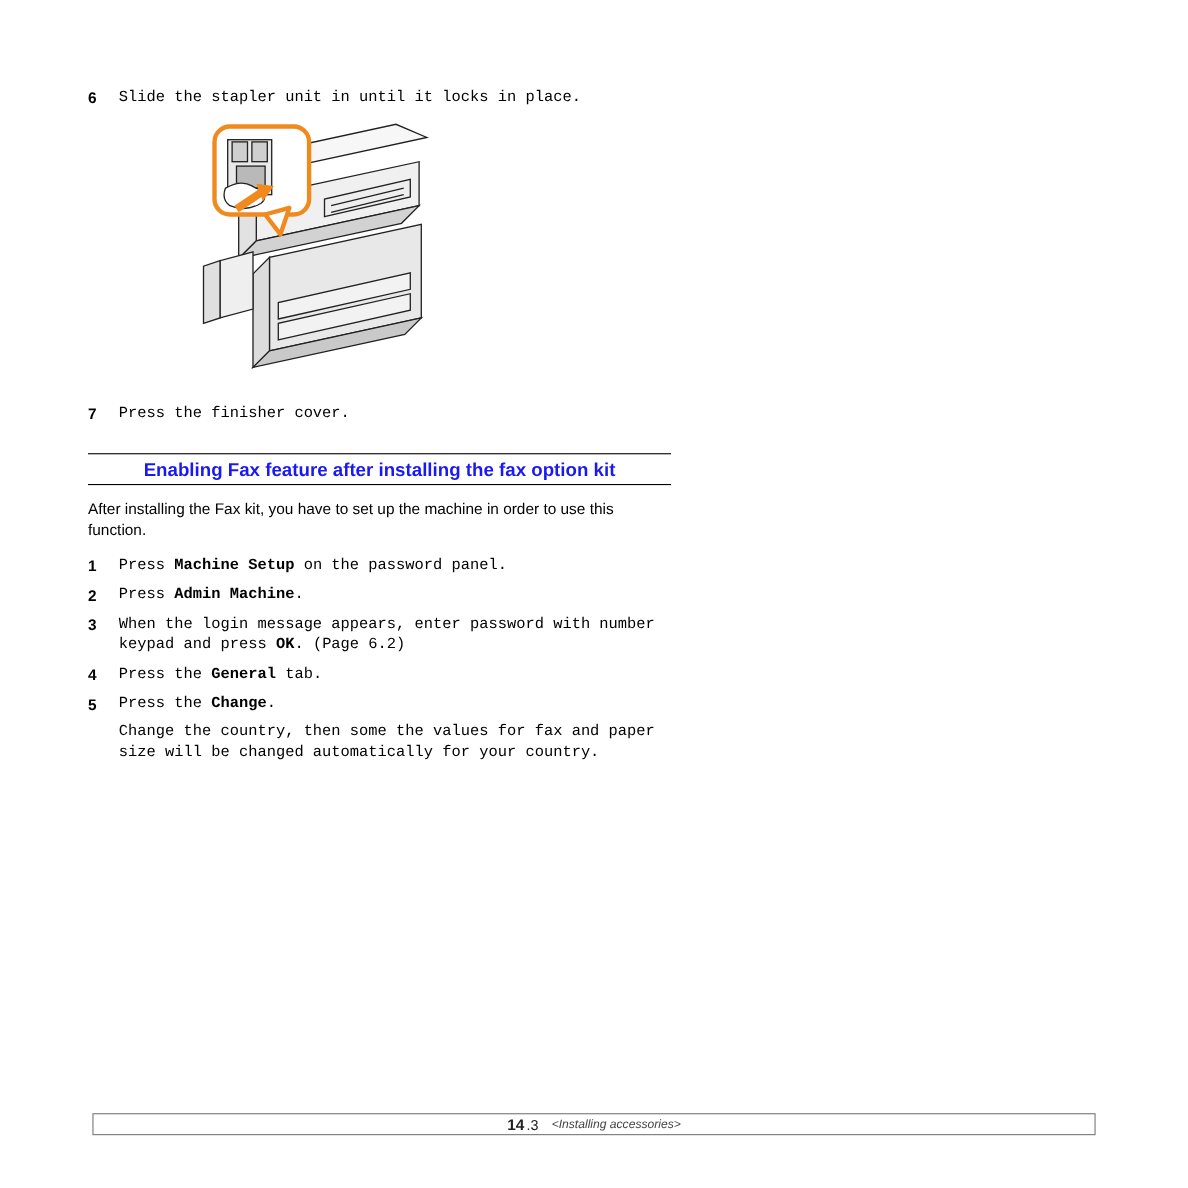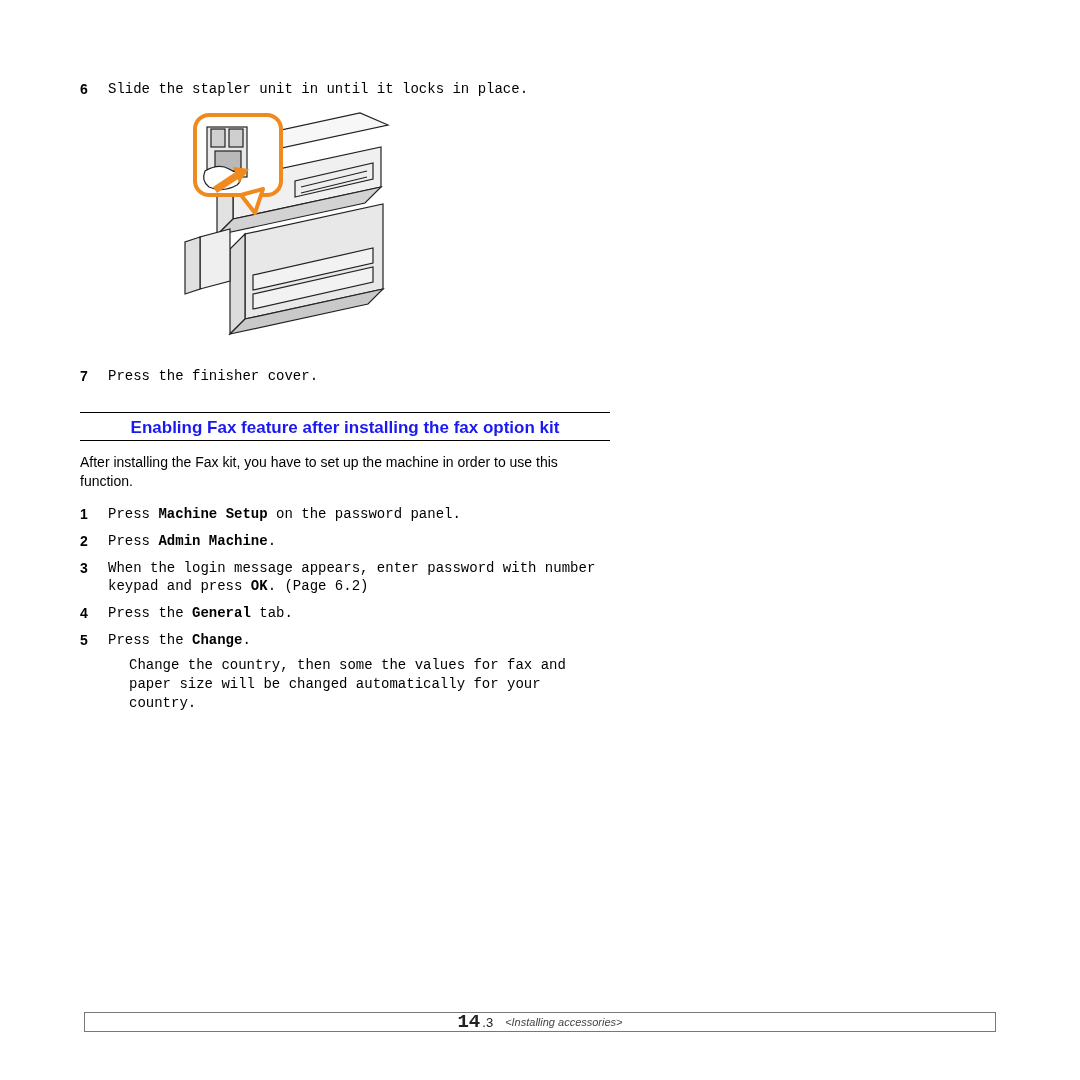--- a/index.html
+++ b/index.html
@@ -62,40 +62,38 @@
     line-height: 1.25;
     display: inline-block;
   }
   .para {
     font-size: 14px;
     line-height: 1.35;
     margin: 10px 0 14px 0;
   }
   .substep-note {
     margin-top: 6px;
-    margin-left: 21px;
   }
   .footer-bar {
     position: absolute;
     left: 84px;
     right: 84px;
     bottom: 48px;
     height: 18px;
     border: 1px solid #777;
     display: flex;
     justify-content: center;
     align-items: center;
     font-size: 11px;
     color: #222;
   }
   .footer-bar .pg-strong {
     font-weight: bold;
-    font-size: 19px;
+    font-size: 14px;
     margin-right: 2px;
-    font-family: Liberation Mono, monospace;
   }
   .footer-bar .pg-sub {
     font-size: 13px;
     margin-right: 12px;
   }
   .footer-bar .crumb {
     color: #444;
     font-style: italic;
   }
 

